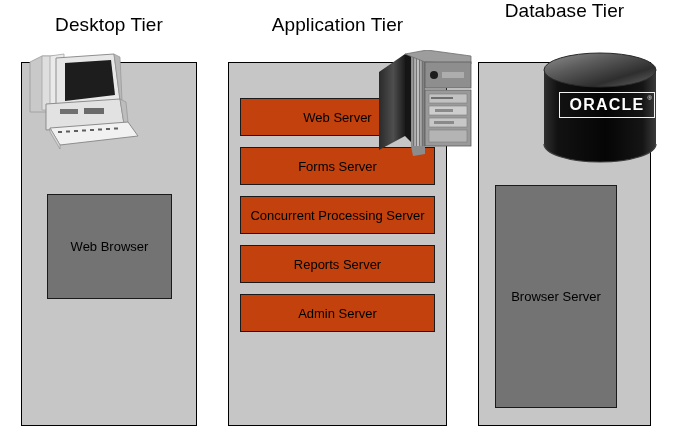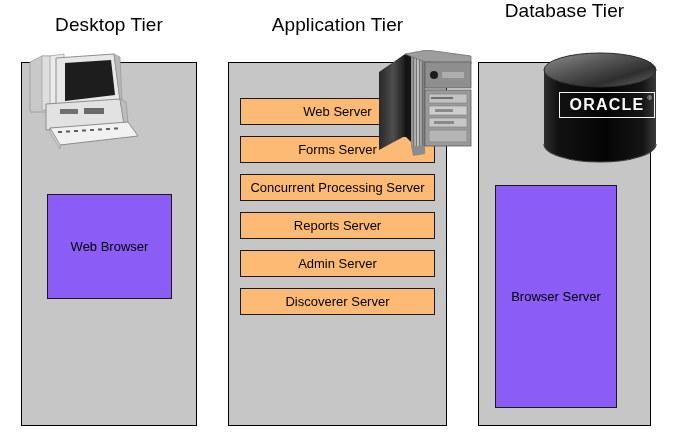--- a/index.html
+++ b/index.html
@@ -44,21 +44,21 @@
     border: 1px solid #000000;
     box-sizing: border-box;
   }
   #panel-desktop  { left: 21px;  top: 62px; width: 176px; height: 364px; }
   #panel-app      { left: 228px; top: 62px; width: 219px; height: 364px; }
   #panel-database { left: 478px; top: 62px; width: 173px; height: 364px; }
 
   
   .white-box {
     position: absolute;
-    background: #8b5cf6;
+    background: #737373;
     border: 1px solid #1a1a1a;
     box-sizing: border-box;
     display: flex;
     align-items: center;
     justify-content: center;
     text-align: center;
     font-size: 13px;
     line-height: 16px;
     color: #000;
     padding: 2px 4px;
@@ -74,22 +74,22 @@
   
   #app-stack {
     position: absolute;
     left: 240px;
     top: 98px;
     width: 195px;
   }
   .app-box {
     position: relative;
     width: 195px;
-    height: 27px;
-    background: #fdba74;
+    height: 38px;
+    background: #c2410c;
     border: 1px solid #1a1a1a;
     box-sizing: border-box;
     margin-bottom: 11px;
     display: flex;
     align-items: center;
     justify-content: center;
     text-align: center;
     font-size: 13px;
     line-height: 15px;
     color: #000;
@@ -206,21 +206,20 @@
   </svg>
 
   <div class="tier-panel" id="panel-app"></div>
 
   <div id="app-stack">
     <div class="app-box">Web Server</div>
     <div class="app-box">Forms Server</div>
     <div class="app-box">Concurrent Processing Server</div>
     <div class="app-box">Reports Server</div>
     <div class="app-box">Admin Server</div>
-    <div class="app-box">Discoverer Server</div>
   </div>
 
   <svg id="server-icon" viewBox="0 0 96 118">
     <defs>
       <linearGradient id="towerSide" x1="0" y1="0" x2="1" y2="0">
         <stop offset="0%" stop-color="#2a2a2a"></stop>
         <stop offset="55%" stop-color="#4e4e4e"></stop>
         <stop offset="100%" stop-color="#1b1b1b"></stop>
       </linearGradient>
       <linearGradient id="ridge" x1="0" y1="0" x2="1" y2="0">

